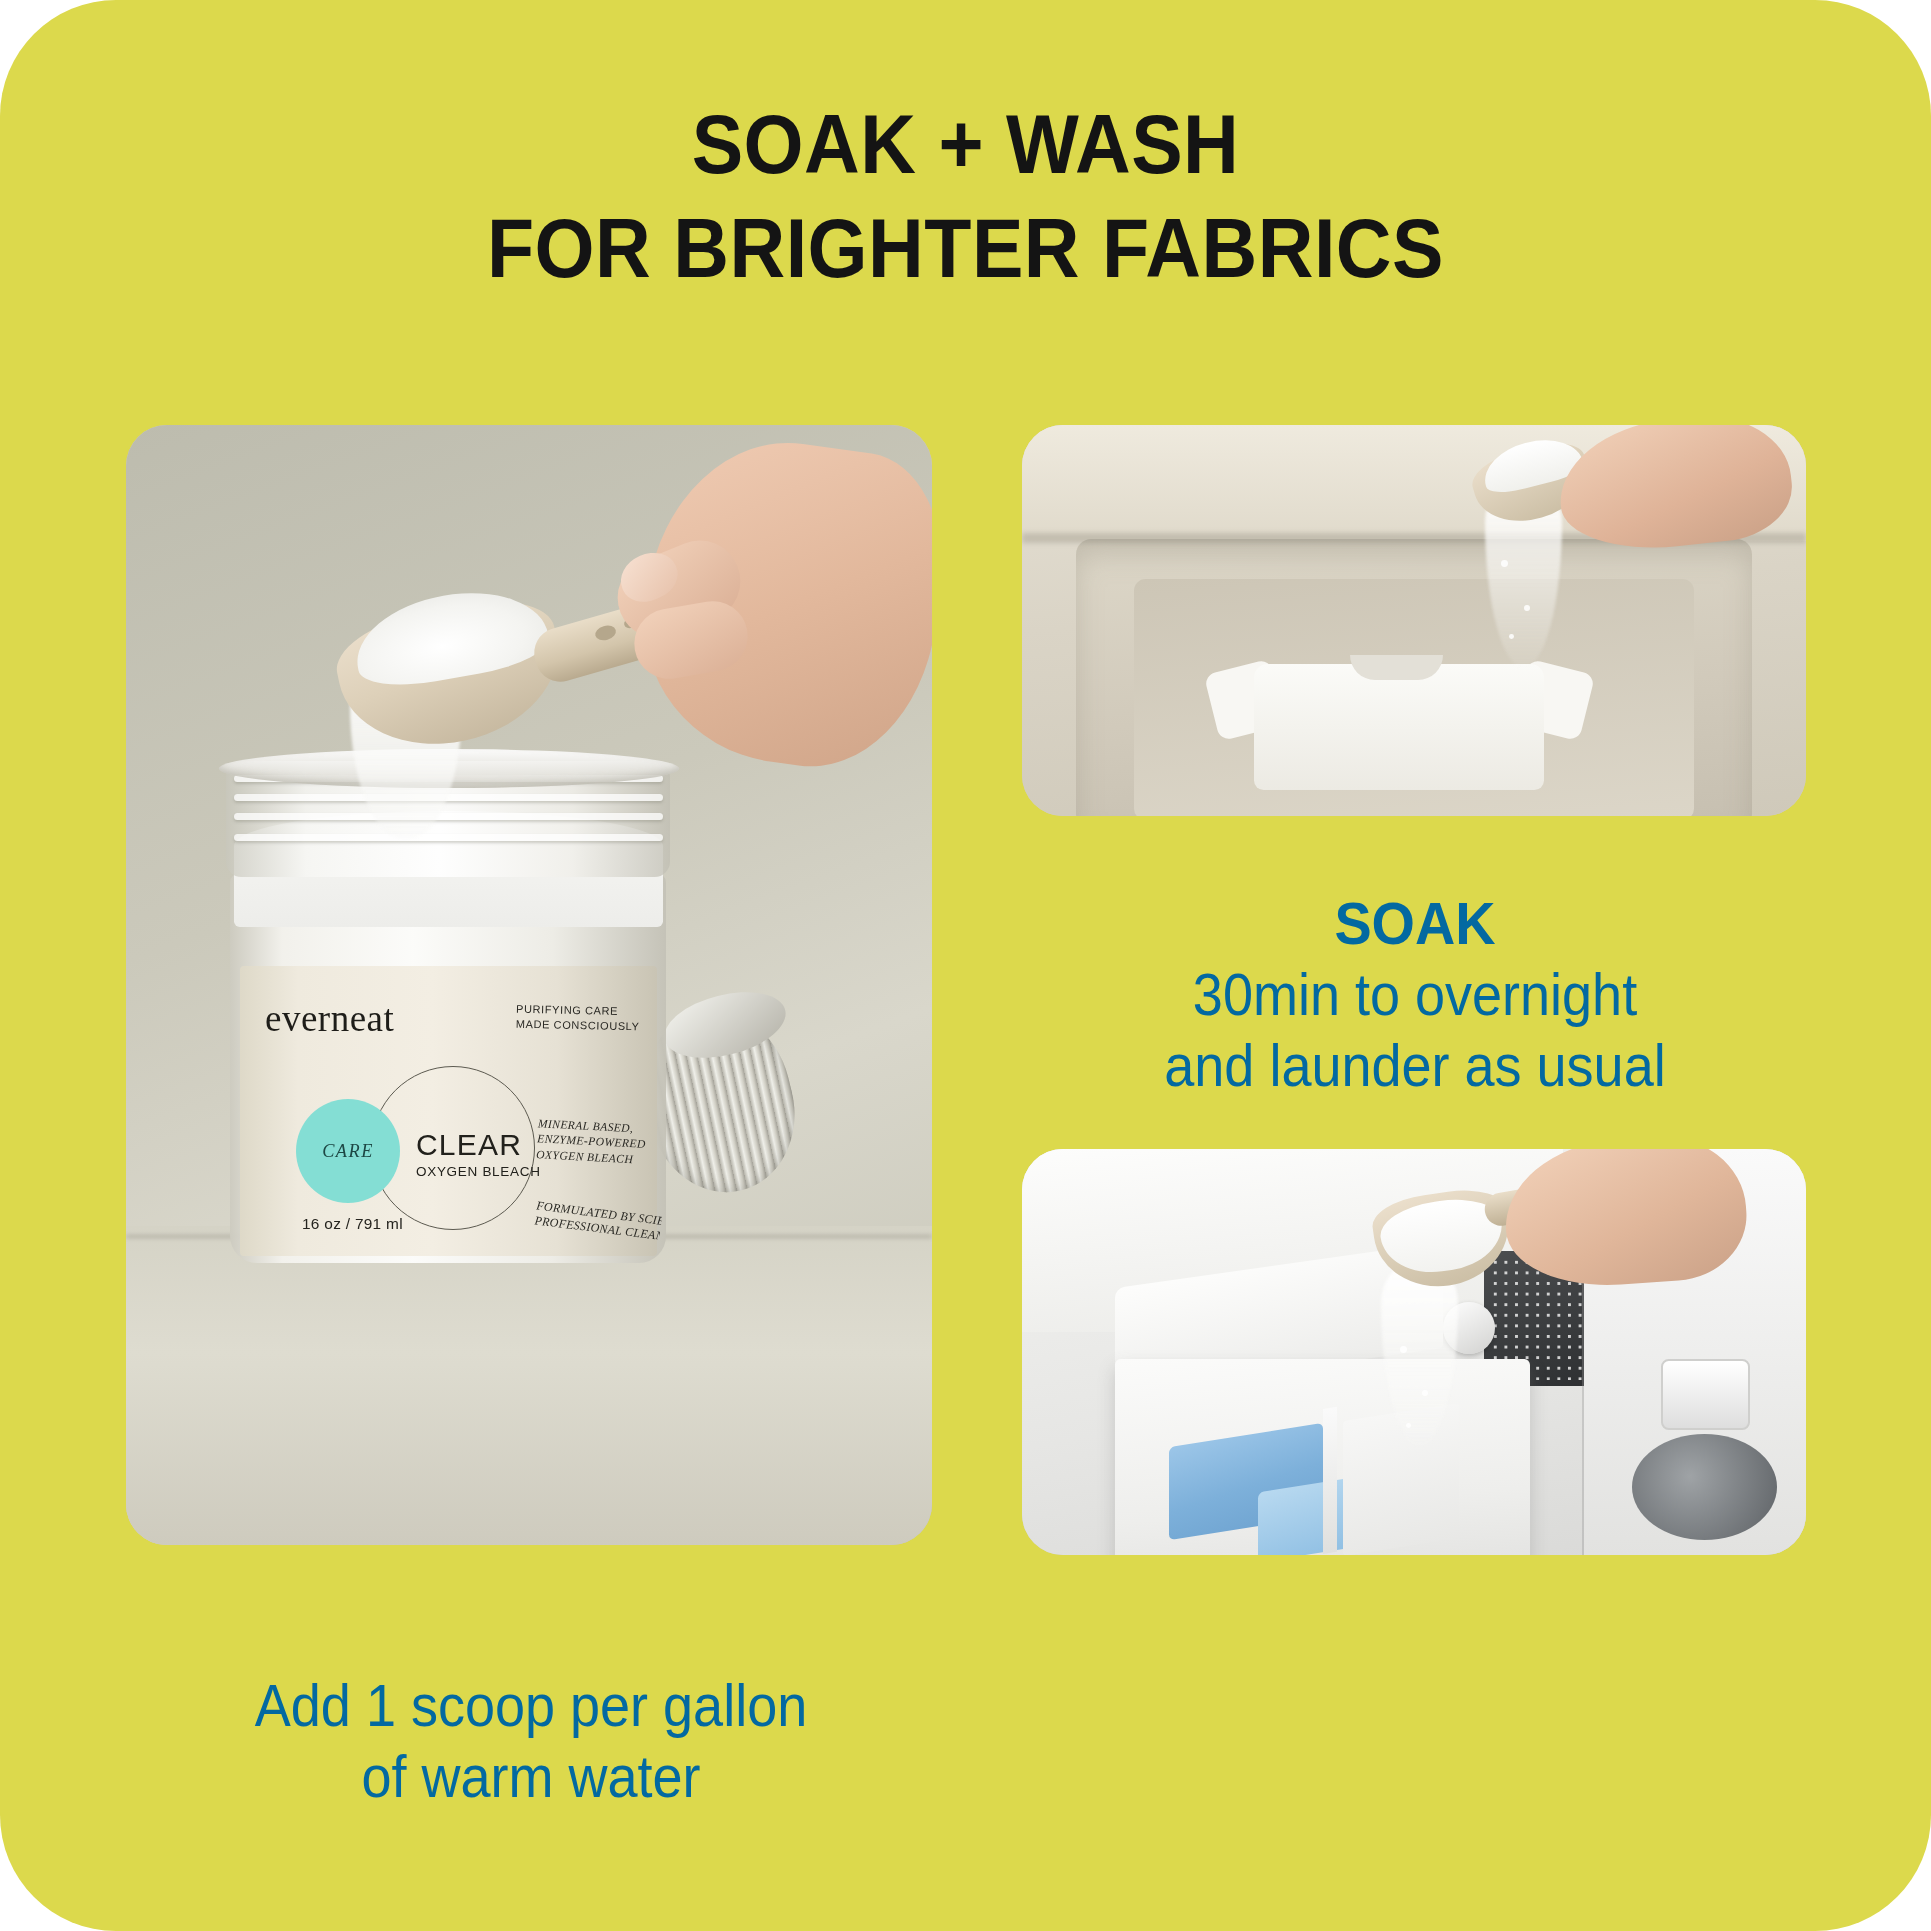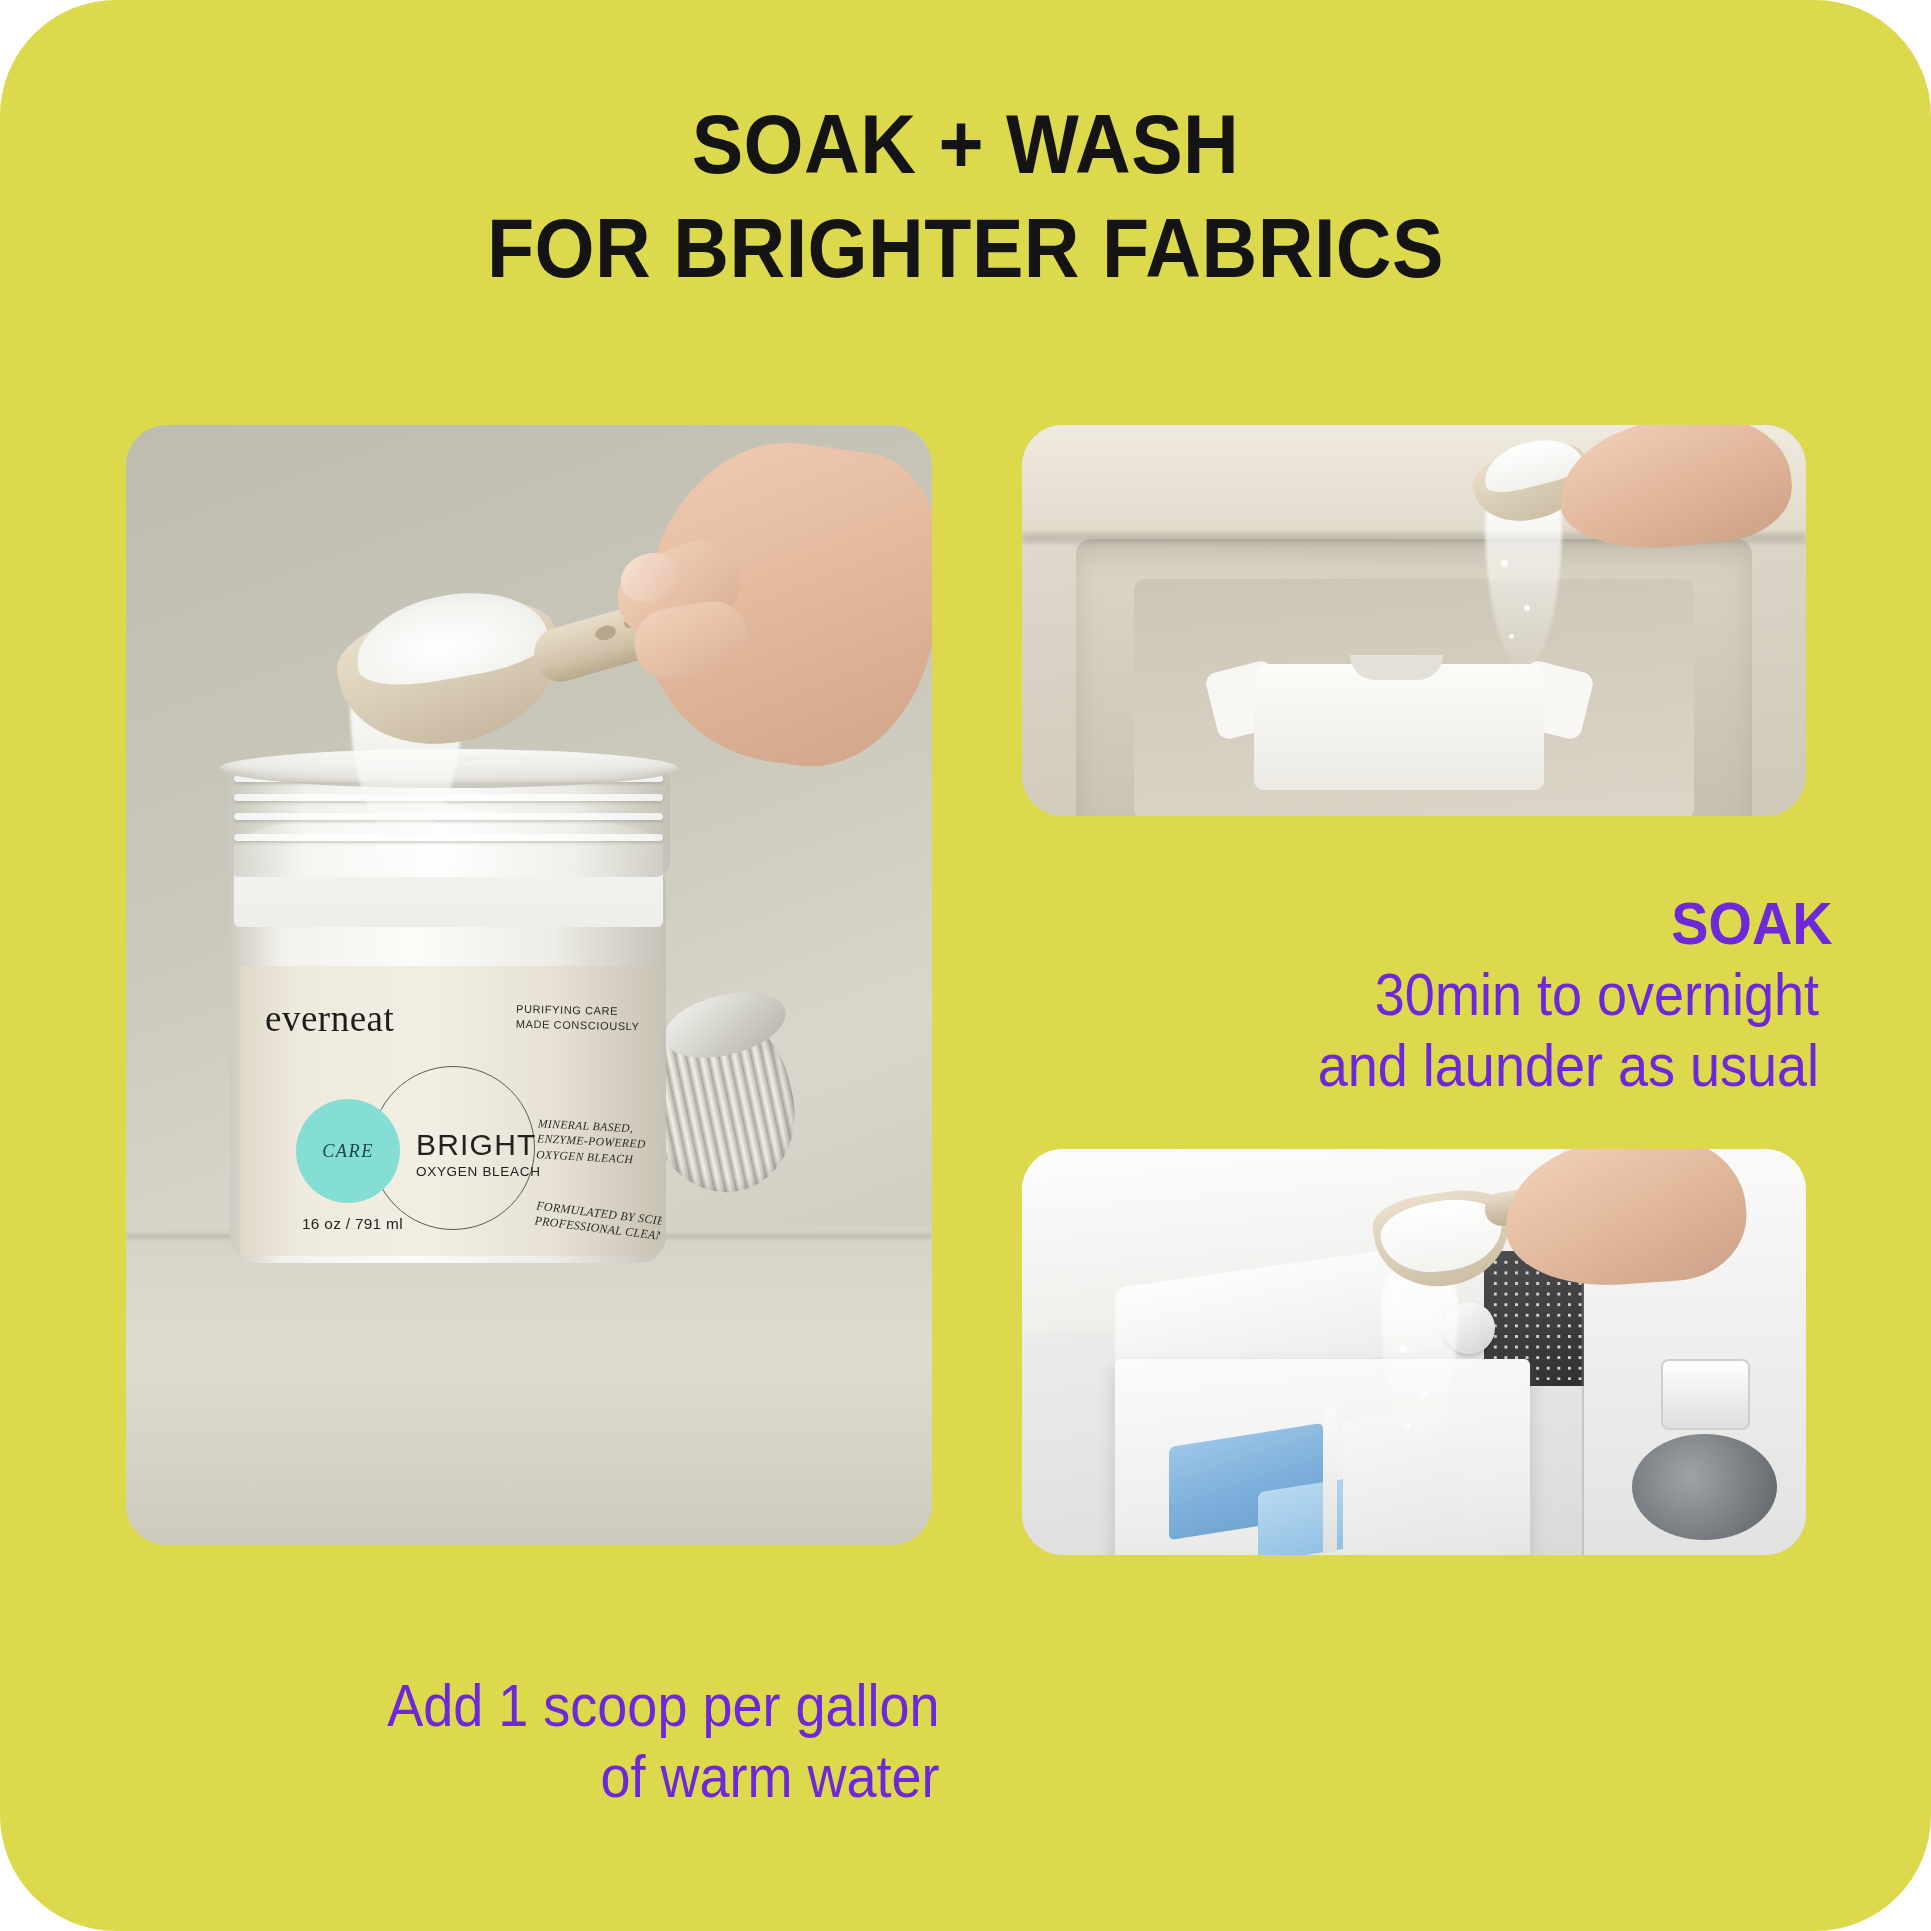--- a/index.html
+++ b/index.html
@@ -38,21 +38,21 @@
     position: absolute;
     border-radius: 41px;
     overflow: hidden;
     background: #cfcdc2;
   }
   #panel-main   { left: 126px;  top: 425px;  width: 806px;  height: 1120px; }
   #panel-soak   { left: 1022px; top: 425px;  width: 784px;  height: 391px;  }
   #panel-wash   { left: 1022px; top: 1149px; width: 784px;  height: 406px;  }
 
   
-  .caption { position: absolute; text-align: right; color: #6d28d9; }
+  .caption { position: absolute; text-align: center; color: #0369a1; }
   .cap-title {
     font-weight: bold; font-size: 60px; line-height: 71px;
     transform: scaleX(0.93);
   }
   .cap-body {
     font-weight: normal; font-size: 60px; line-height: 71px;
     transform: scaleX(0.90);
   }
   #caption-soak { left: 966px; top: 888px;  width: 898px; }
   #caption-wash { left: 966px; top: 1612px; width: 898px; }
@@ -445,21 +445,21 @@
         <div class="lbl-brand">everneat</div>
         <div class="lbl-tr">
           <div>PURIFYING CARE</div>
           <div>MADE CONSCIOUSLY</div>
         </div>
         <div class="lbl-ring"></div>
         <div class="lbl-dot">
           <span>CARE</span>
         </div>
         <div class="lbl-bright">
-          <span>BRIGHT</span>
+          <span>CLEAR</span>
           <small>OXYGEN BLEACH</small>
         </div>
         <div class="lbl-mr">
           <div>MINERAL BASED,</div>
           <div>ENZYME-POWERED</div>
           <div>OXYGEN BLEACH</div>
         </div>
         <div class="lbl-size">16 oz / 791 ml</div>
         <div class="lbl-br">
           <div>FORMULATED BY SCIENT</div>

